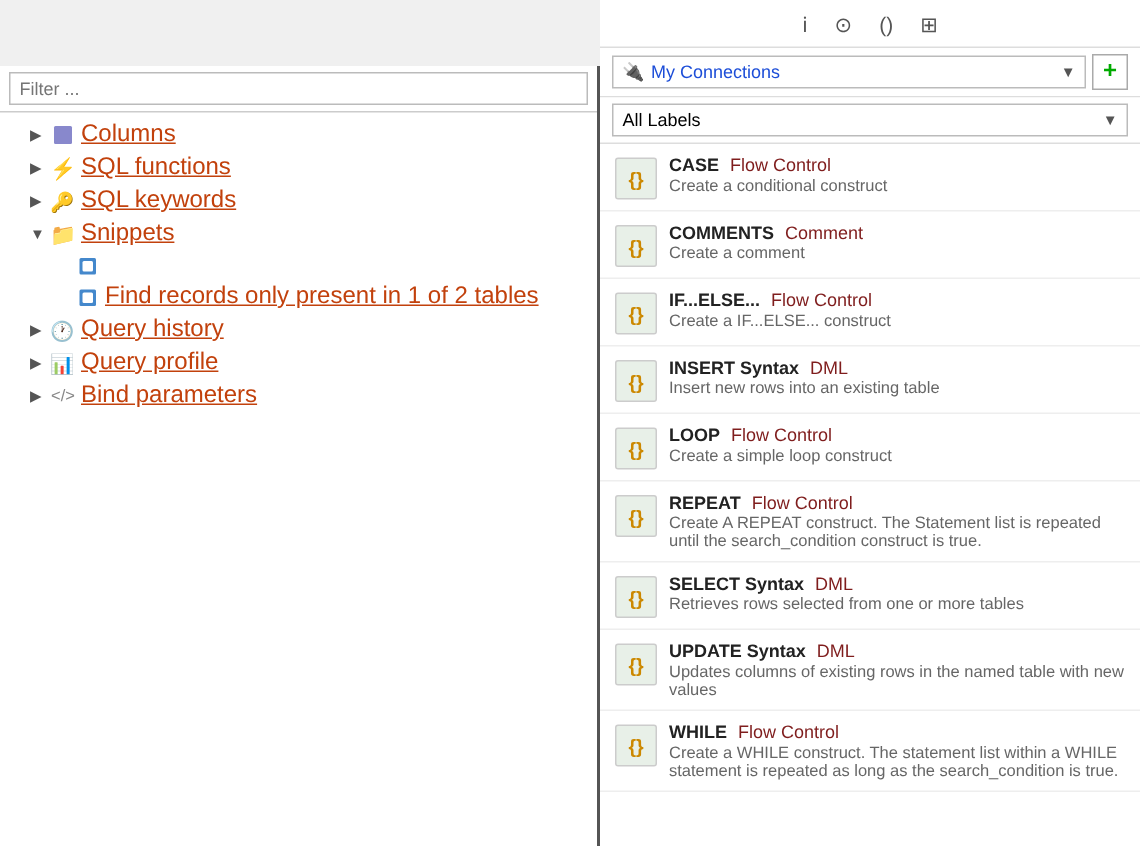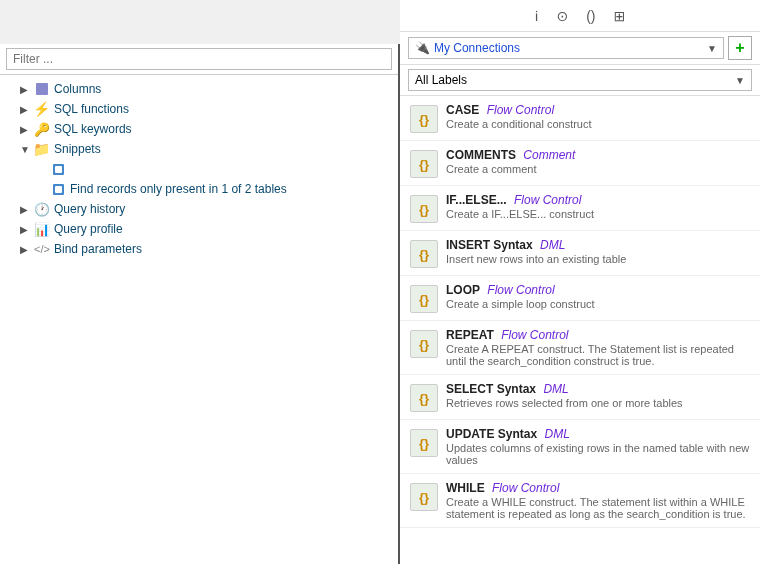--- a/index.html
+++ b/index.html
@@ -94,22 +94,23 @@
 
     .icon-snippet::before {
       content: '';
       width: 7px;
       height: 7px;
       background: #fff;
       border-radius: 1px;
     }
 
     .tree-label {
-      font-size: 12px;
-      color: #0c4a6e;
+      font-size: 16px;
+      color: #c2410c;
+      text-decoration: underline;
     }
 
     .indent-1 { padding-left: 20px; }
     .indent-2 { padding-left: 36px; }
 
     
     .right-panel {
       flex: 1;
       background: #fff;
       display: flex;
@@ -249,24 +250,23 @@
       font-size: 12px;
       color: #222;
     }
 
     .snippet-title .name {
       font-weight: bold;
       text-align: right;
     }
 
     .snippet-title .type {
-      color: #6d28d9;
+      color: #7f1d1d;
       font-weight: normal;
       margin-left: 4px;
-      font-style: italic;
     }
 
     .snippet-desc {
       font-size: 11px;
       color: #666;
       margin-top: 1px;
     }
   </style>
 </head>
 <body>

